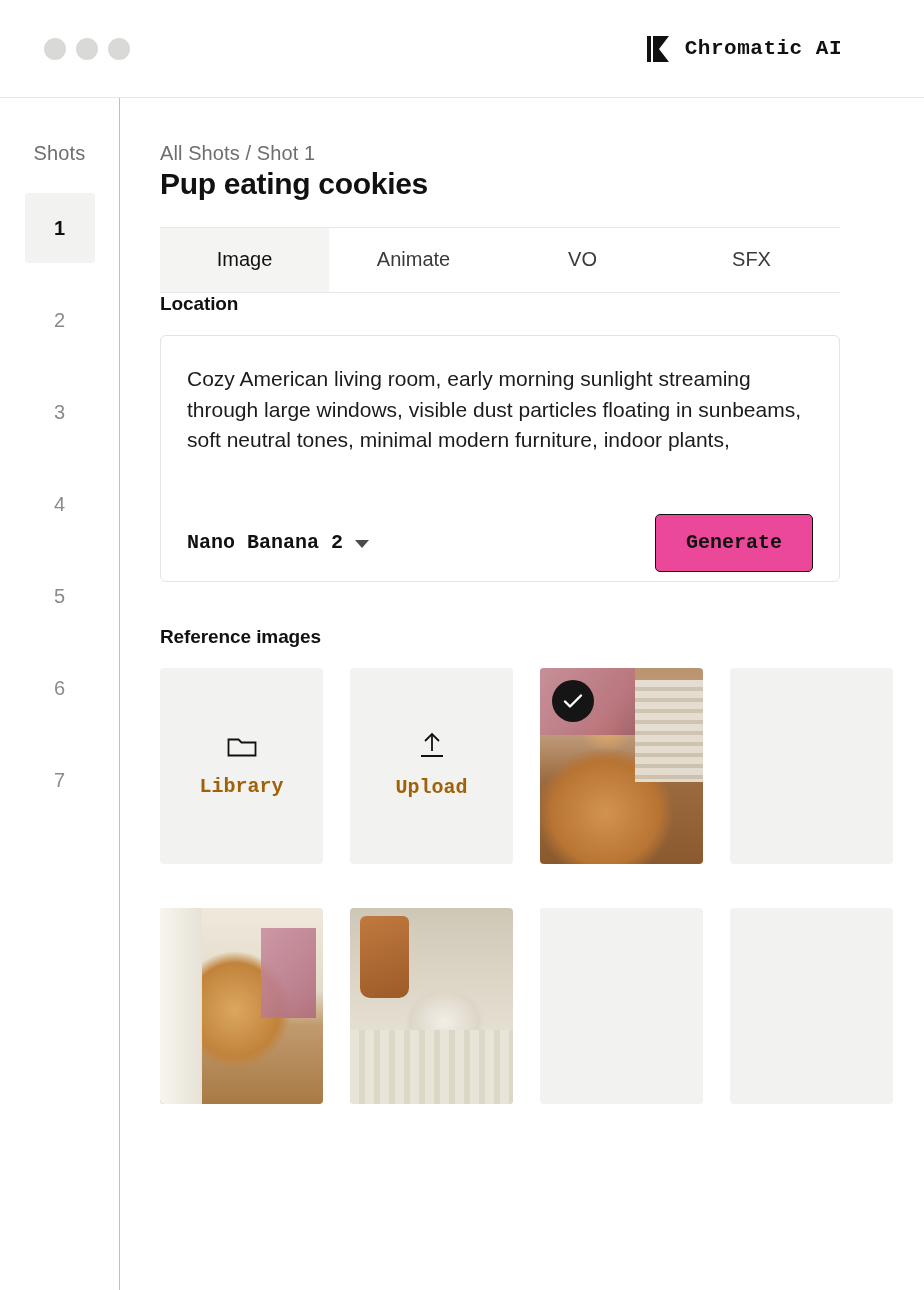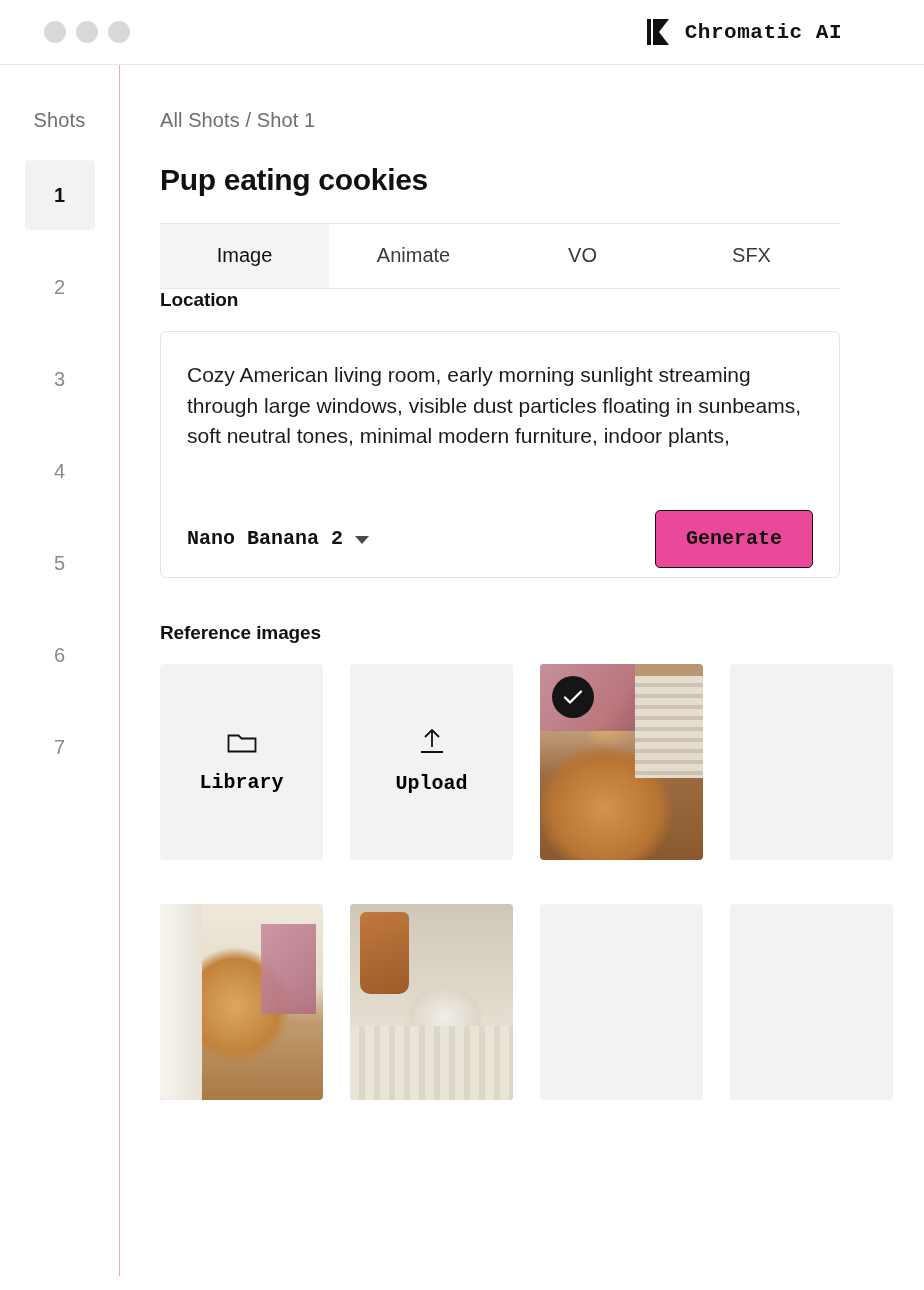--- a/index.html
+++ b/index.html
@@ -11,21 +11,21 @@
   }
   body {
     width: 924px;
     height: 1290px;
     overflow: hidden;
     position: relative;
   }
 
   
   .titlebar {
-    height: 65px;
+    height: 98px;
     border-bottom: 1px solid #e8e8e6;
     display: flex;
     align-items: center;
     padding: 0 44px 0 44px;
     position: relative;
   }
   .window-dots {
     display: flex;
     gap: 10px;
     align-items: center;
@@ -102,21 +102,21 @@
 
   
   .main {
     flex: 1;
     padding: 44px 84px 0 40px;
     overflow: hidden;
   }
   .breadcrumb {
     font-size: 20px;
     color: #6e6e6e;
-    margin-bottom: 31px;
+    margin-bottom: 2px;
     letter-spacing: 0.1px;
   }
   .page-title {
     font-size: 30px;
     font-weight: 700;
     color: #111111;
     letter-spacing: -0.3px;
     margin: 0 0 26px 0;
   }
 
@@ -213,21 +213,21 @@
     display: flex;
     flex-direction: column;
     align-items: center;
     justify-content: center;
     gap: 16px;
   }
   .thumb-label {
     font-family: "Liberation Mono", monospace;
     font-size: 20px;
     font-weight: 700;
-    color: #000000;
+    color: #a16207;
   }
   .thumb-icon svg { display: block; }
 
   .check-badge {
     position: absolute;
     top: 12px;
     left: 12px;
     width: 42px;
     height: 42px;
     border-radius: 50%;

